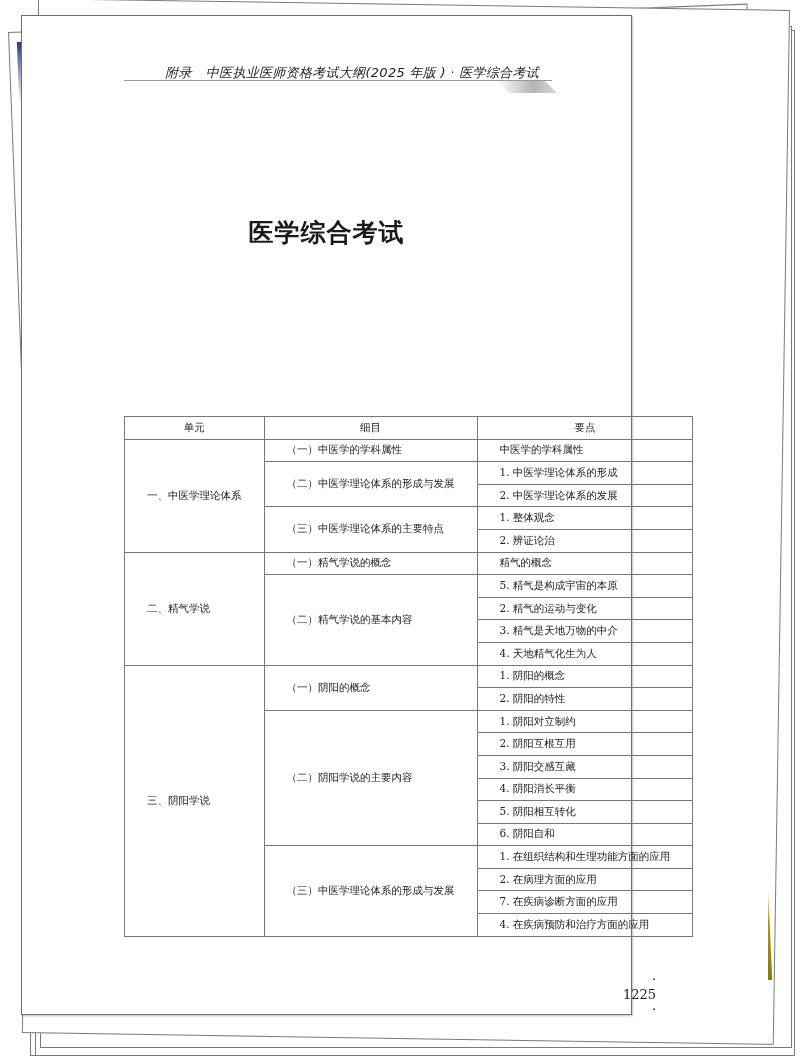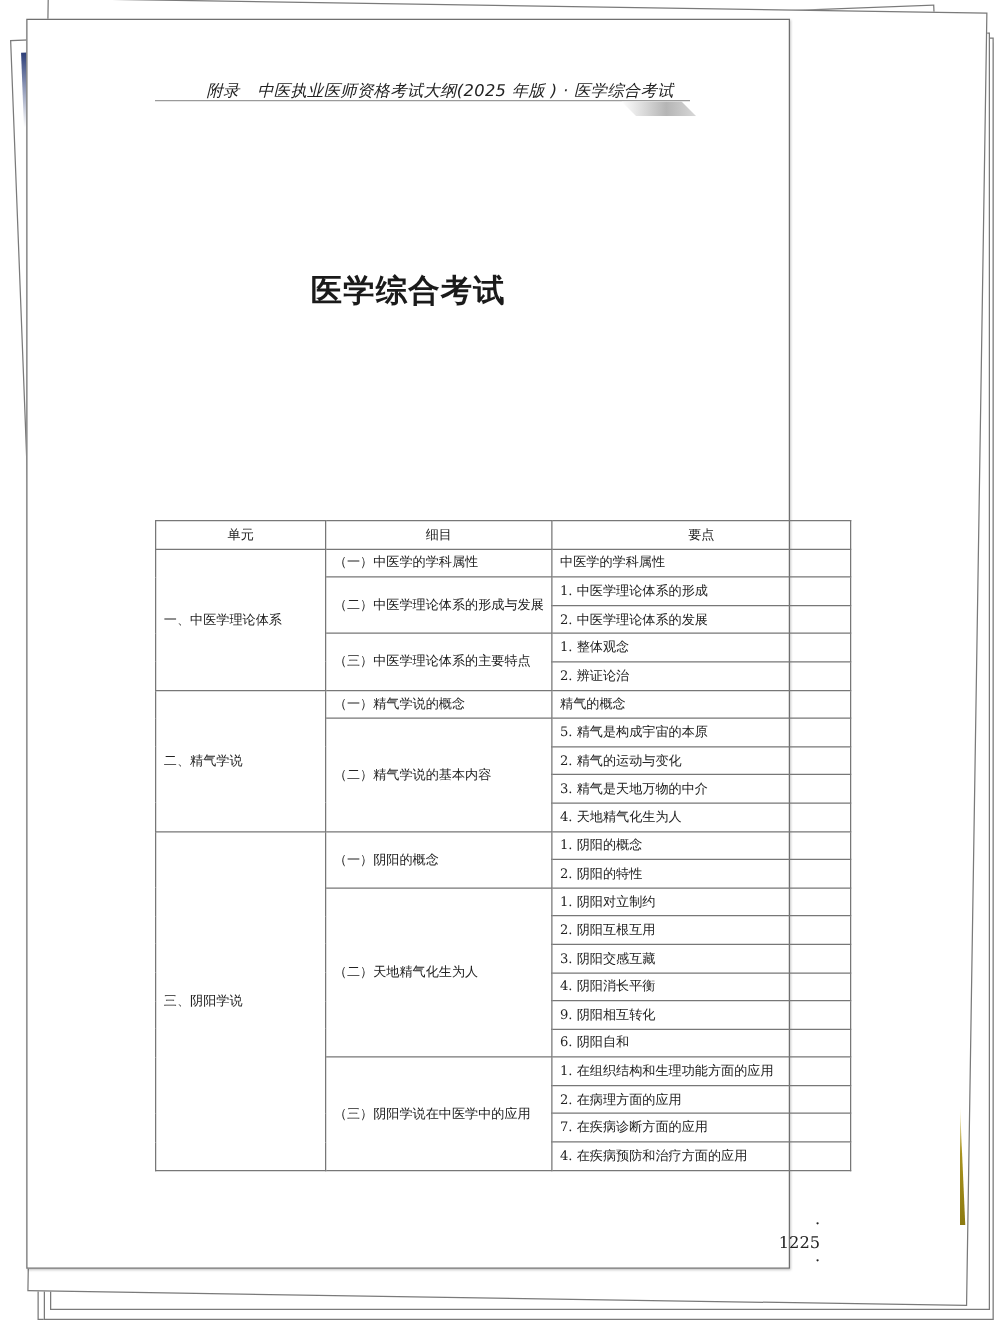--- a/index.html
+++ b/index.html
@@ -27,21 +27,21 @@
   .head-tab { position:absolute; right:74px; top:65px; width:60px; height:12px;
     background:linear-gradient(90deg, #ffffff, #b5b5b5 60%, #d8d8d8);
     clip-path:polygon(0 0, 80% 0, 100% 100%, 20% 100%); }
 
   .title { position:absolute; left:0; right:0; top:162px; text-align:center; font-size:25px; font-weight:bold; letter-spacing:1px;margin-top:38px; }
   .subtitle { position:absolute; left:0; right:0; top:263px; text-align:center; font-size:25px; letter-spacing:8px; }
   .section { position:absolute; left:0; right:0; top:352px; text-align:center; font-size:19px; }
 
   table.syllabus { position:absolute; left:102px; top:400px; width:557px; border-collapse:collapse;
     font-size:10.5px; color:#222; border:1.5px solid #333; }
-  table.syllabus td, table.syllabus th { border:1px solid #777; padding:0 6px; height:21.6px; text-align:left; font-weight:normal; white-space:nowrap; }
+  table.syllabus td, table.syllabus th { border:1px solid #777; padding:0 22px; height:21.6px; text-align:left; font-weight:normal; white-space:nowrap; }
   table.syllabus th { text-align:center; }
   table.syllabus col.c1 { width:136px; }
   table.syllabus col.c2 { width:181px; }
   .pageno { position:absolute; left:601px; top:956px; font-size:13px; color:#222;text-align:right; }
 </style>
 </head>
 <body>
 
 <div class="sheet back-left"></div>
 <div class="back-left-blue"></div>
@@ -116,40 +116,40 @@
 
       <tr>
         <td rowspan="12">三、阴阳学说</td>
         <td rowspan="2">（一）阴阳的概念</td>
         <td>1. 阴阳的概念</td>
       </tr>
       <tr>
         <td>2. 阴阳的特性</td>
       </tr>
       <tr>
-        <td rowspan="6">（二）天地精气化生为人</td>
+        <td rowspan="6">（二）阴阳学说的主要内容</td>
         <td>1. 阴阳对立制约</td>
       </tr>
       <tr>
         <td>2. 阴阳互根互用</td>
       </tr>
       <tr>
         <td>3. 阴阳交感互藏</td>
       </tr>
       <tr>
         <td>4. 阴阳消长平衡</td>
       </tr>
       <tr>
-        <td>9. 阴阳相互转化</td>
+        <td>5. 阴阳相互转化</td>
       </tr>
       <tr>
         <td>6. 阴阳自和</td>
       </tr>
       <tr>
-        <td rowspan="4">（三）阴阳学说在中医学中的应用</td>
+        <td rowspan="4">（三）中医学理论体系的形成与发展</td>
         <td>1. 在组织结构和生理功能方面的应用</td>
       </tr>
       <tr>
         <td>2. 在病理方面的应用</td>
       </tr>
       <tr>
         <td>7. 在疾病诊断方面的应用</td>
       </tr>
       <tr>
         <td>4. 在疾病预防和治疗方面的应用</td>

